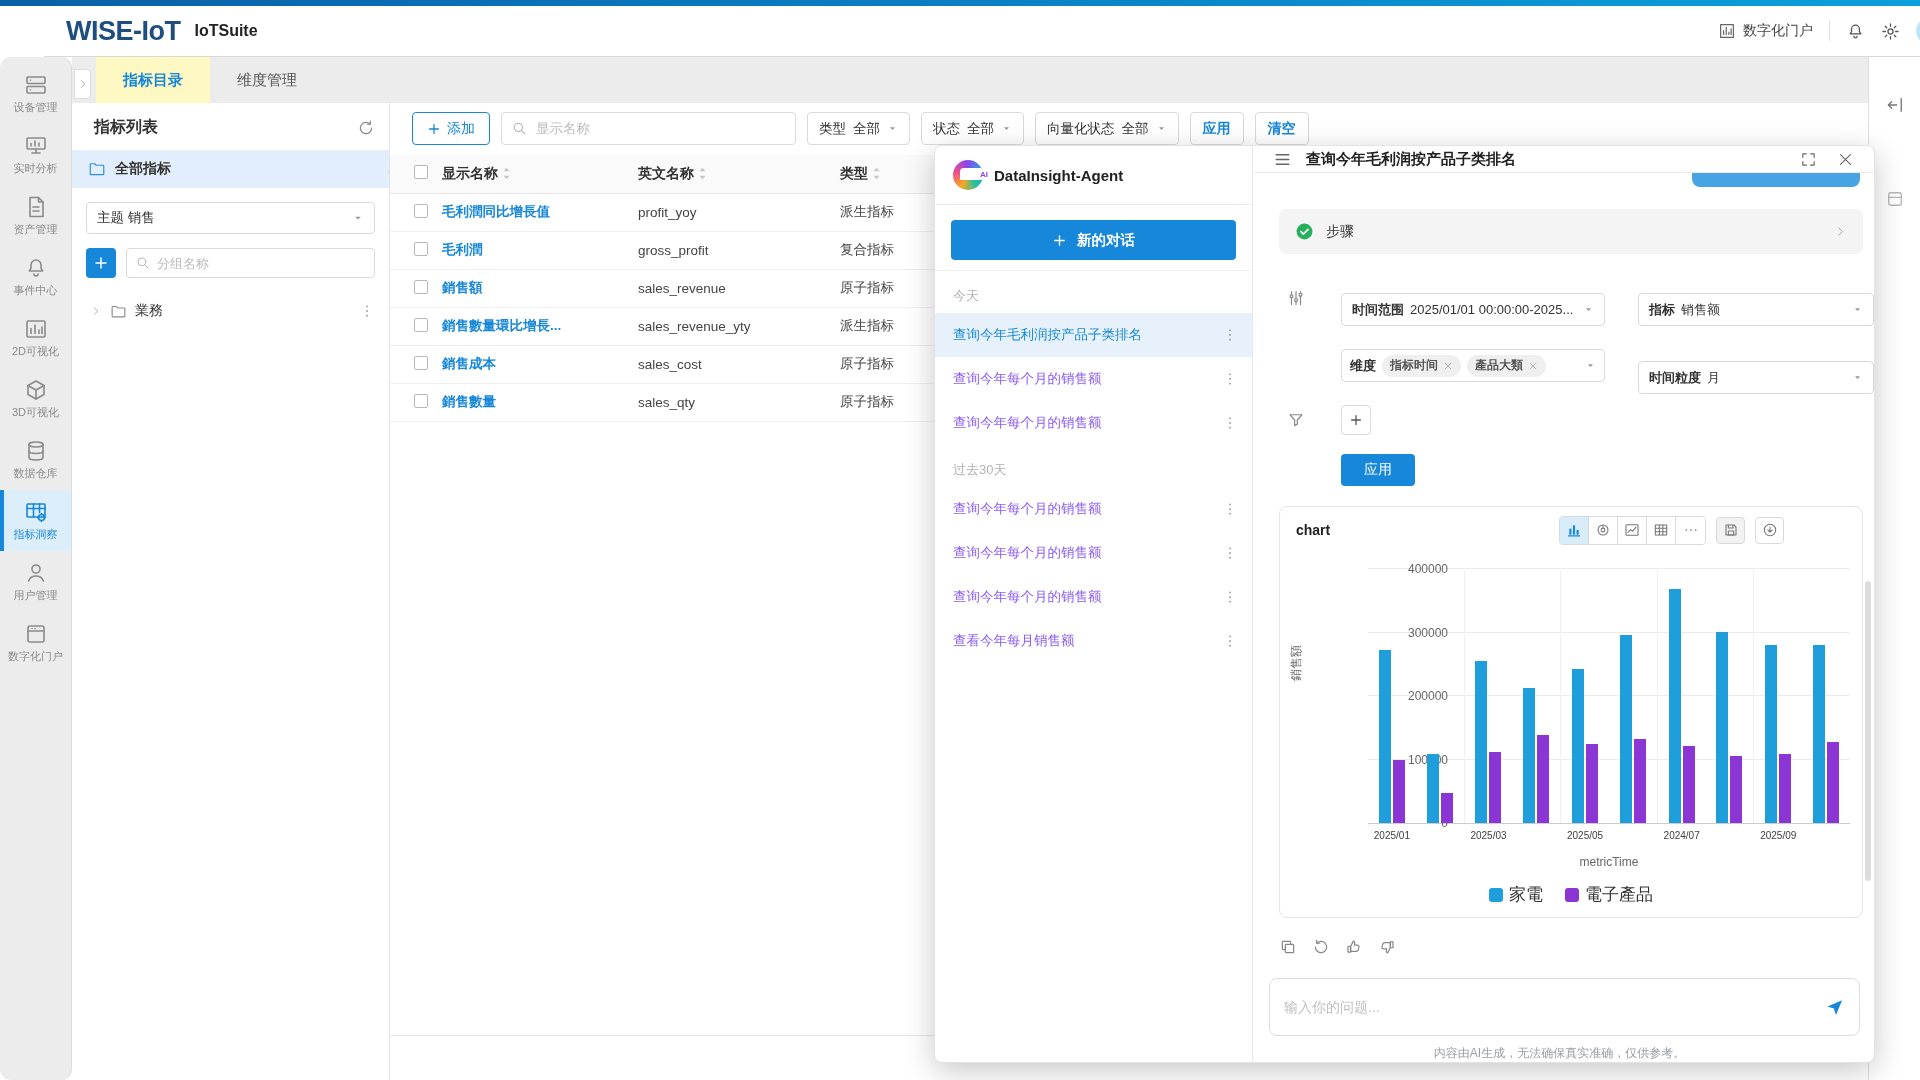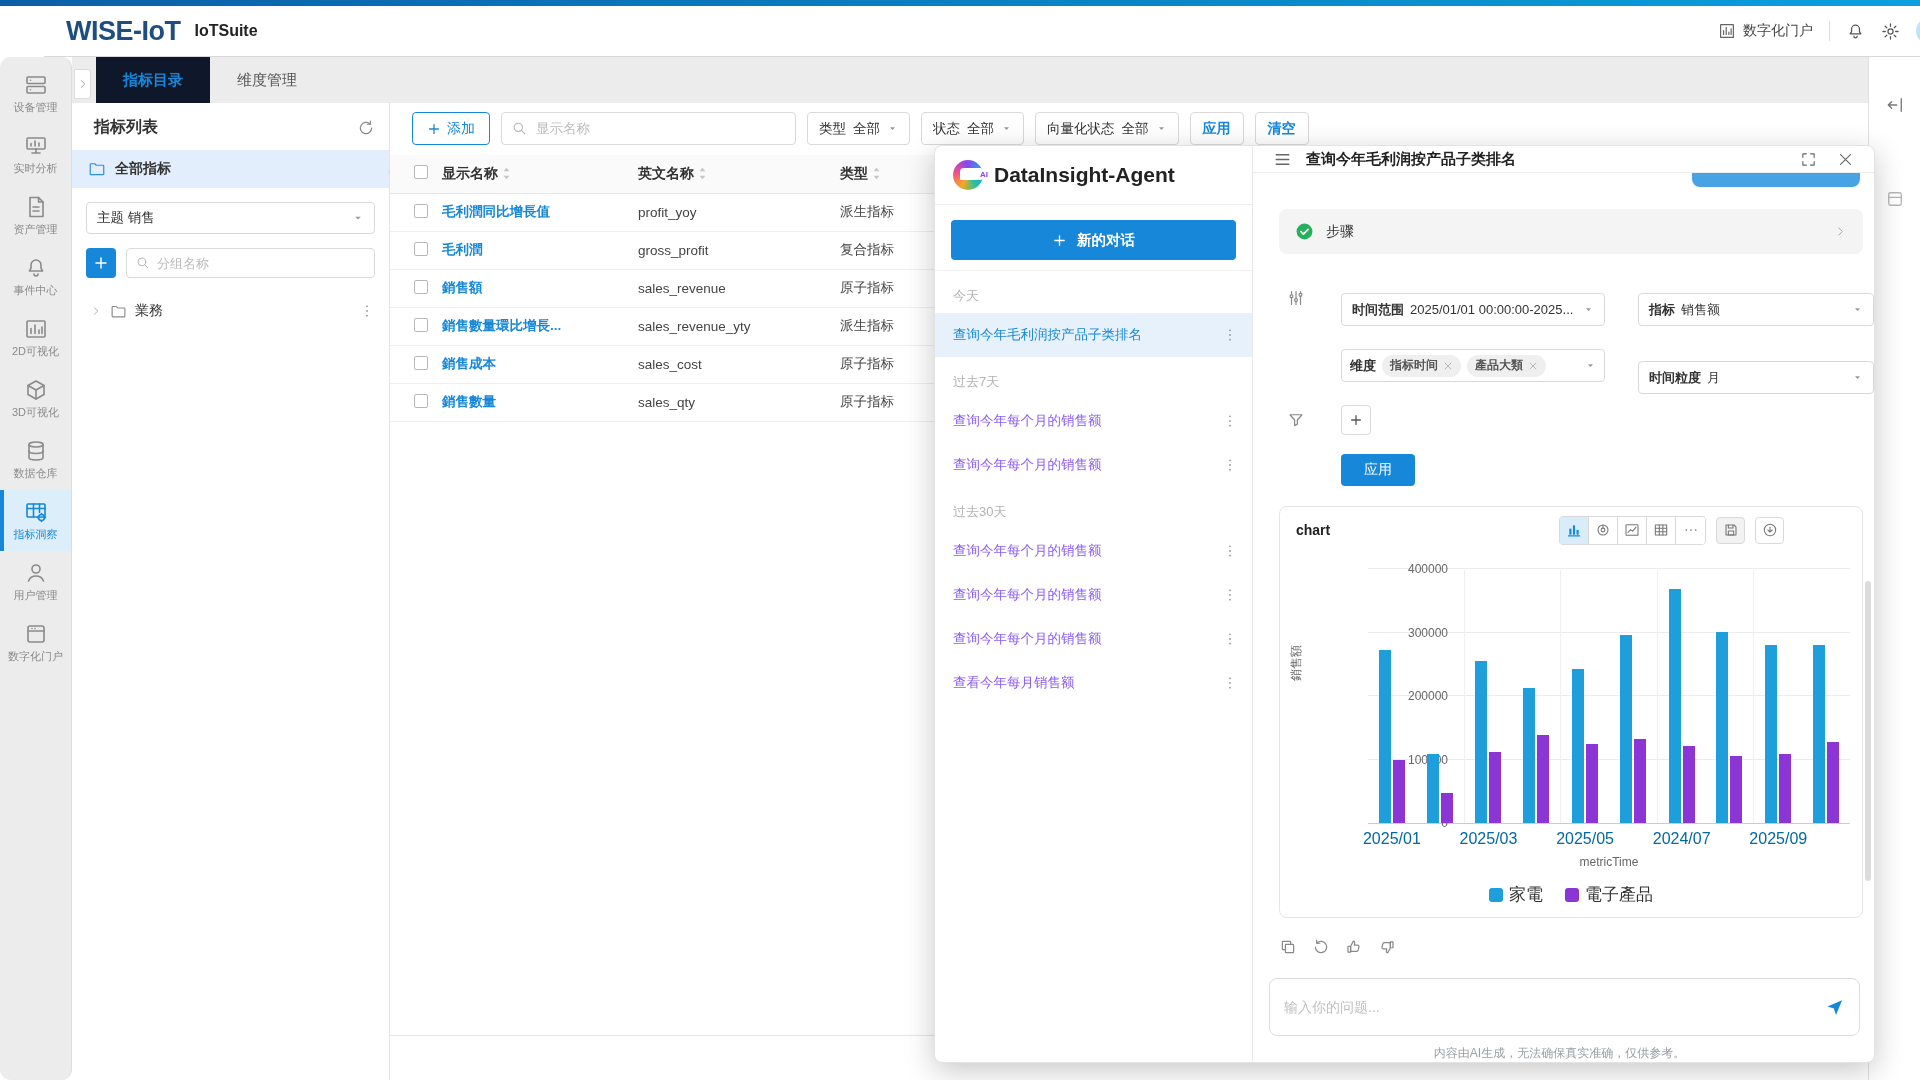--- a/index.html
+++ b/index.html
@@ -42,21 +42,21 @@
 
   
   .main { position:absolute; left:72px; top:57px; right:52px; bottom:0; background:#fff; }
   .tabbar { height:46px; background:#ececec; display:flex; align-items:stretch; position:relative; }
   .tab-collapse { position:absolute; left:2px; top:12px; width:17px; height:30px; background:#fff;
     border:1px solid #ddd; border-radius:0 4px 4px 0; display:flex; align-items:center; justify-content:center;
     color:#888; cursor:pointer; }
   .tab-collapse .ic { width:12px; height:12px; }
   .tab { min-width:114px; padding:0 26px; display:flex; align-items:center; justify-content:center;
     font-size:15px; color:#555; cursor:pointer; margin-left:24px; }
-  .tab.active { background:#0f172a; color:#1687d9; font-weight:700; margin-left:24px; }
+  .tab.active { background:#fef9c3; color:#1687d9; font-weight:700; margin-left:24px; }
   .tab + .tab { margin-left:0; }
   .content { position:absolute; top:46px; left:0; right:0; bottom:0; display:flex; background:#fff; }
 
   
   .lpanel { width:318px; border-right:1px solid #e4e4e4; position:relative; padding-top:14px; }
   .lp-head { display:flex; align-items:center; padding:0 14px 12px 22px; }
   .lp-title { font-size:16px; font-weight:700; color:#333; }
   .lp-head .ic { margin-left:auto; width:18px; height:18px; color:#888; cursor:pointer; }
   .divider-dots { position:absolute; right:-3px; top:58px; width:6px; color:#999; z-index:2; }
   .divider-dots .ic { width:6px; height:22px; }
@@ -118,21 +118,21 @@
     border-radius:8px; box-shadow:0 8px 30px rgba(0,0,0,.22); z-index:50; display:flex; overflow:hidden;
     border:1px solid #e3e3e3; }
   .dlg-left { width:320px; border-right:1px solid #e8e8e8; display:flex; flex-direction:column; }
   .dlg-lhead { height:59px; border-bottom:1px solid #ececec; display:flex; align-items:center;
     gap:11px; padding:0 18px; }
   .agent-logo { width:30px; height:30px; border-radius:50%; position:relative; flex:none;
     background:conic-gradient(from 210deg,#f7a81e,#ef4e8d,#8e44e9,#2d9fe8,#20c1a2,#f7a81e); }
   .agent-logo span { position:absolute; left:7px; top:8px; width:16px; height:12px; background:#fff;
     border-radius:4px 4px 4px 1px; font-size:8px; font-weight:800; color:#8e44e9; display:flex;
     align-items:center; justify-content:center;padding-left:24px; }
-  .agent-title { font-size:21px; font-weight:700; color:#222; }
+  .agent-title { font-size:15px; font-weight:700; color:#222; }
   .new-chat { margin:15px 16px 10px; height:40px; background:#1687d9; border:none; border-radius:4px;
     color:#fff; font-size:14.5px; font-weight:700; display:flex; align-items:center; justify-content:center;
     gap:10px; cursor:pointer; }
   .new-chat .ic { width:15px; height:15px; }
   .conv-list { flex:1; overflow:hidden; border-top:1px solid #f0f0f0; }
   .conv-sec { font-size:13px; color:#b3b3b3; padding:16px 18px 8px; }
   .conv-item { height:44px; display:flex; align-items:center; padding:0 14px 0 18px; font-size:13.5px;
     color:#8b5cf6; cursor:pointer; }
   .conv-item .txt { flex:1; overflow:hidden; white-space:nowrap; text-overflow:ellipsis; }
   .conv-item .more { width:16px; height:16px; color:#999; }
@@ -189,21 +189,21 @@
   .tool-btn .ic { width:16px; height:16px; }
   .cc-body { position:relative; height:364px; }
   .plot { position:absolute; left:88px; right:12px; top:17px; height:254px;
     border-bottom:1px solid #ccc; display:flex; }
   .gridline { position:absolute; left:0; right:0; height:1px; background:#ececec; }
   .bar-group { flex:1; display:flex; align-items:flex-end; justify-content:center; gap:2px;
     position:relative; height:100%; }
   .bar-group.vline { border-left:1px solid #f0f0f0; }
   .bar { width:12px; }
   .x-lab { position:absolute; top:100%; margin-top:7px; left:50%; transform:translateX(-50%);
-    font-size:16px; color:#0369a1; white-space:nowrap; }
+    font-size:10px; color:#404040; white-space:nowrap; }
   .ytick { position:absolute; right:calc(100% - 80px); font-size:12px; color:#666; transform:translateY(50%); }
   .ylabel { position:absolute; left:8px; top:128px; font-size:12px; color:#666;
     transform:rotate(-90deg); transform-origin:left top; }
   .xlabel { position:absolute; left:88px; right:12px; top:302px; text-align:center; font-size:12px; color:#666; }
   .legend { position:absolute; left:0; right:0; top:330px; display:flex; justify-content:center;
     gap:22px; align-items:center; }
   .leg-item { display:flex; align-items:center; gap:6px; font-size:17px; color:#333; cursor:pointer; }
   .leg-swatch { width:14px; height:14px; border-radius:3px; }
   .actions { margin-top:20px; display:flex; gap:15px; }
   .actions .ic { width:18px; height:18px; color:#888; cursor:pointer; }
@@ -610,21 +610,20 @@
         <div class="conv-item active">
           <span class="txt">查询今年毛利润按产品子类排名</span>
           <span class="ic more">
             <svg viewBox="0 0 24 24" fill="none" stroke="currentColor" stroke-width="1.6" stroke-linecap="round" stroke-linejoin="round">
               <circle cx="12" cy="5" r="1.4" fill="currentColor" stroke="none"></circle>
               <circle cx="12" cy="12" r="1.4" fill="currentColor" stroke="none"></circle>
               <circle cx="12" cy="19" r="1.4" fill="currentColor" stroke="none"></circle>
             </svg>
           </span>
         </div>
-        <div class="conv-sec">过去7天</div>
         <div class="conv-item">
           <span class="txt">查询今年每个月的销售额</span>
           <span class="ic more">
             <svg viewBox="0 0 24 24" fill="none" stroke="currentColor" stroke-width="1.6" stroke-linecap="round" stroke-linejoin="round">
               <circle cx="12" cy="5" r="1.4" fill="currentColor" stroke="none"></circle>
               <circle cx="12" cy="12" r="1.4" fill="currentColor" stroke="none"></circle>
               <circle cx="12" cy="19" r="1.4" fill="currentColor" stroke="none"></circle>
             </svg>
           </span>
         </div>

